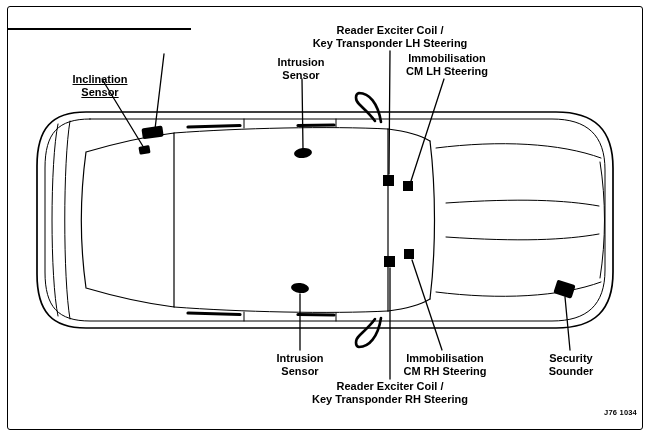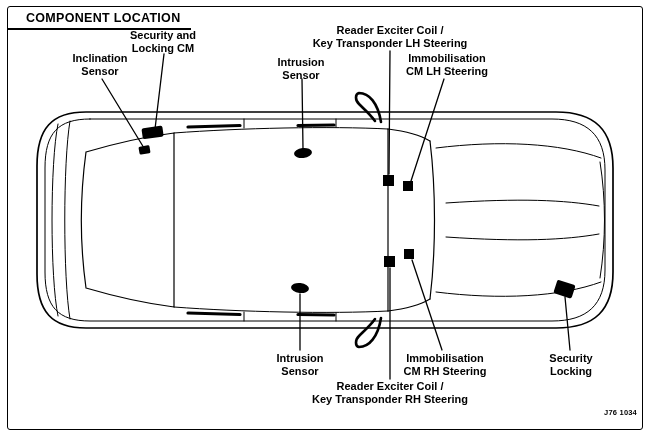--- a/index.html
+++ b/index.html
@@ -29,21 +29,20 @@
     font-size:7.5px; font-weight:700; letter-spacing:.2px;
   }
 </style>
 </head>
 <body>
 
 <div class="page">
 
   <div class="frame"></div>
 
-  <div class="title">COMPONENT LOCATION</div>
   <div class="title-rule"></div>
 
   <svg class="diagram" width="650" height="437" viewBox="0 0 650 437">
     <g fill="none" stroke="#000" stroke-linecap="round">
 
       <path stroke-width="1.7" d="M 86,112 L 556,112 C 595,112 613,130 613,168 L 613,272 C 613,310 595,328 556,328 L 86,328 C 52,328 37,312 37,274 L 37,166 C 37,128 52,112 86,112 Z"></path>
       <path stroke-width="1" d="M 90,119 L 552,119 C 587,119 605,135 605,170 L 605,270 C 605,305 587,321 552,321 L 90,321 C 58,321 45,307 45,272 L 45,168 C 45,133 58,119 90,119 Z"></path>
 
       <path stroke-width="1" d="M 58,124 C 50,162 50,278 58,316"></path>
       <path stroke-width="1" d="M 70,121 C 63,162 63,278 70,319"></path>
@@ -93,33 +92,31 @@
         <line x1="390" y1="51" x2="389" y2="174"></line>
         <line x1="444" y1="79" x2="411" y2="181"></line>
         <line x1="300" y1="350" x2="300" y2="294"></line>
         <line x1="442" y1="350" x2="412" y2="260"></line>
         <line x1="390" y1="379" x2="390" y2="268"></line>
         <line x1="570" y1="350" x2="565" y2="297"></line>
       </g>
     </g>
   </svg>
 
-  <div class="label" style="left:163px; top:29px;">Security and
-Locking CM</div>
-  <div class="label" style="left:100px; top:52px;">Inclination
+  <div class="label" style="left:100px; top:73px;text-decoration:underline;">Inclination
 Sensor</div>
   <div class="label" style="left:301px; top:56px;">Intrusion
 Sensor</div>
   <div class="label" style="left:390px; top:24px;">Reader Exciter Coil /
 Key Transponder LH Steering</div>
   <div class="label" style="left:447px; top:52px;">Immobilisation
 CM LH Steering</div>
   <div class="label" style="left:300px; top:352px;">Intrusion
 Sensor</div>
   <div class="label" style="left:445px; top:352px;">Immobilisation
 CM RH Steering</div>
   <div class="label" style="left:390px; top:380px;">Reader Exciter Coil /
 Key Transponder RH Steering</div>
   <div class="label" style="left:571px; top:352px;">Security
-Locking</div>
+Sounder</div>
 
   <div class="fig-num">J76 1034</div>
 </div>
 
 </body></html>

